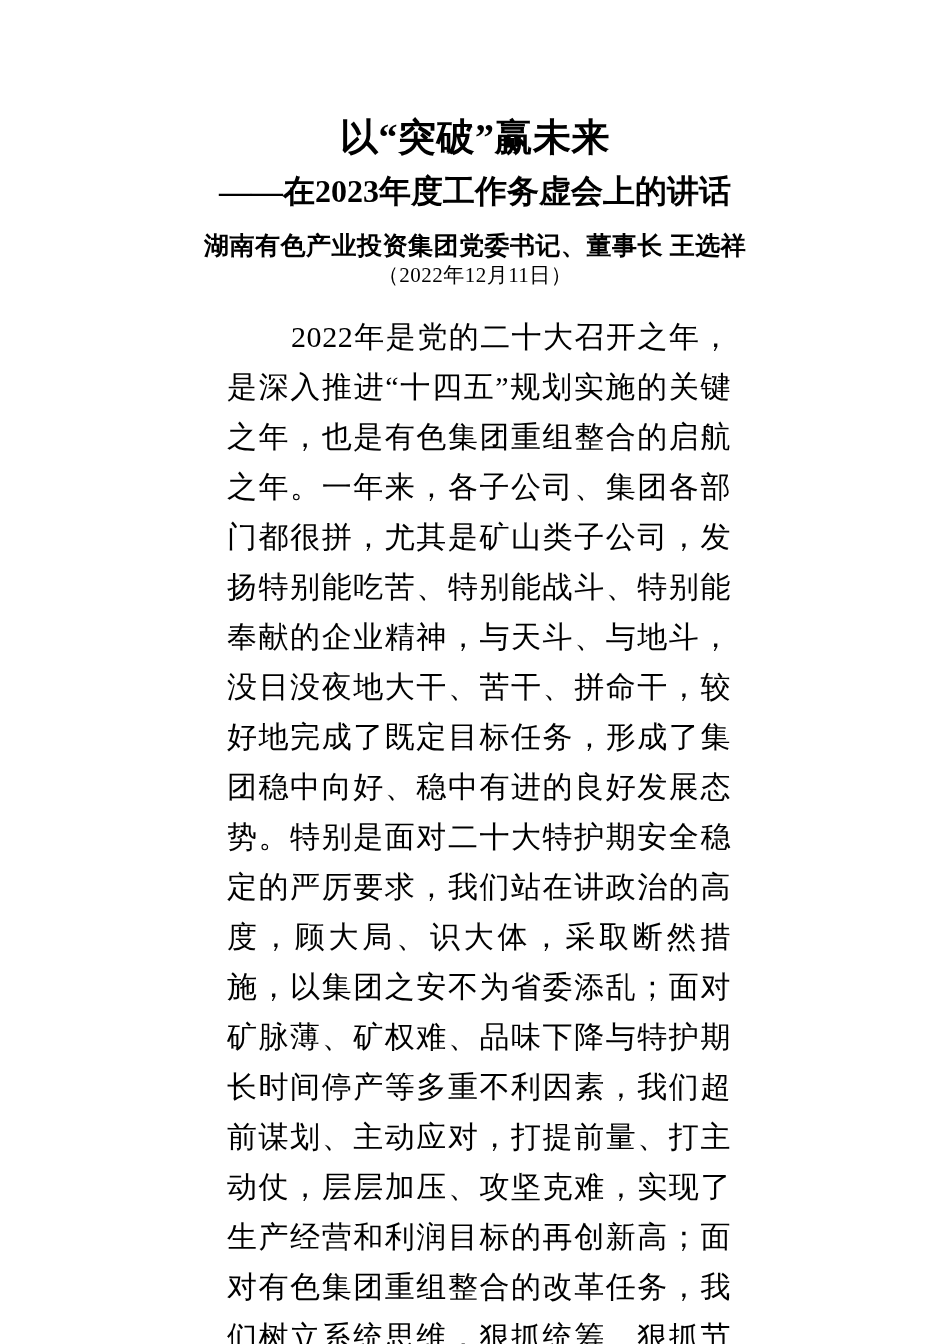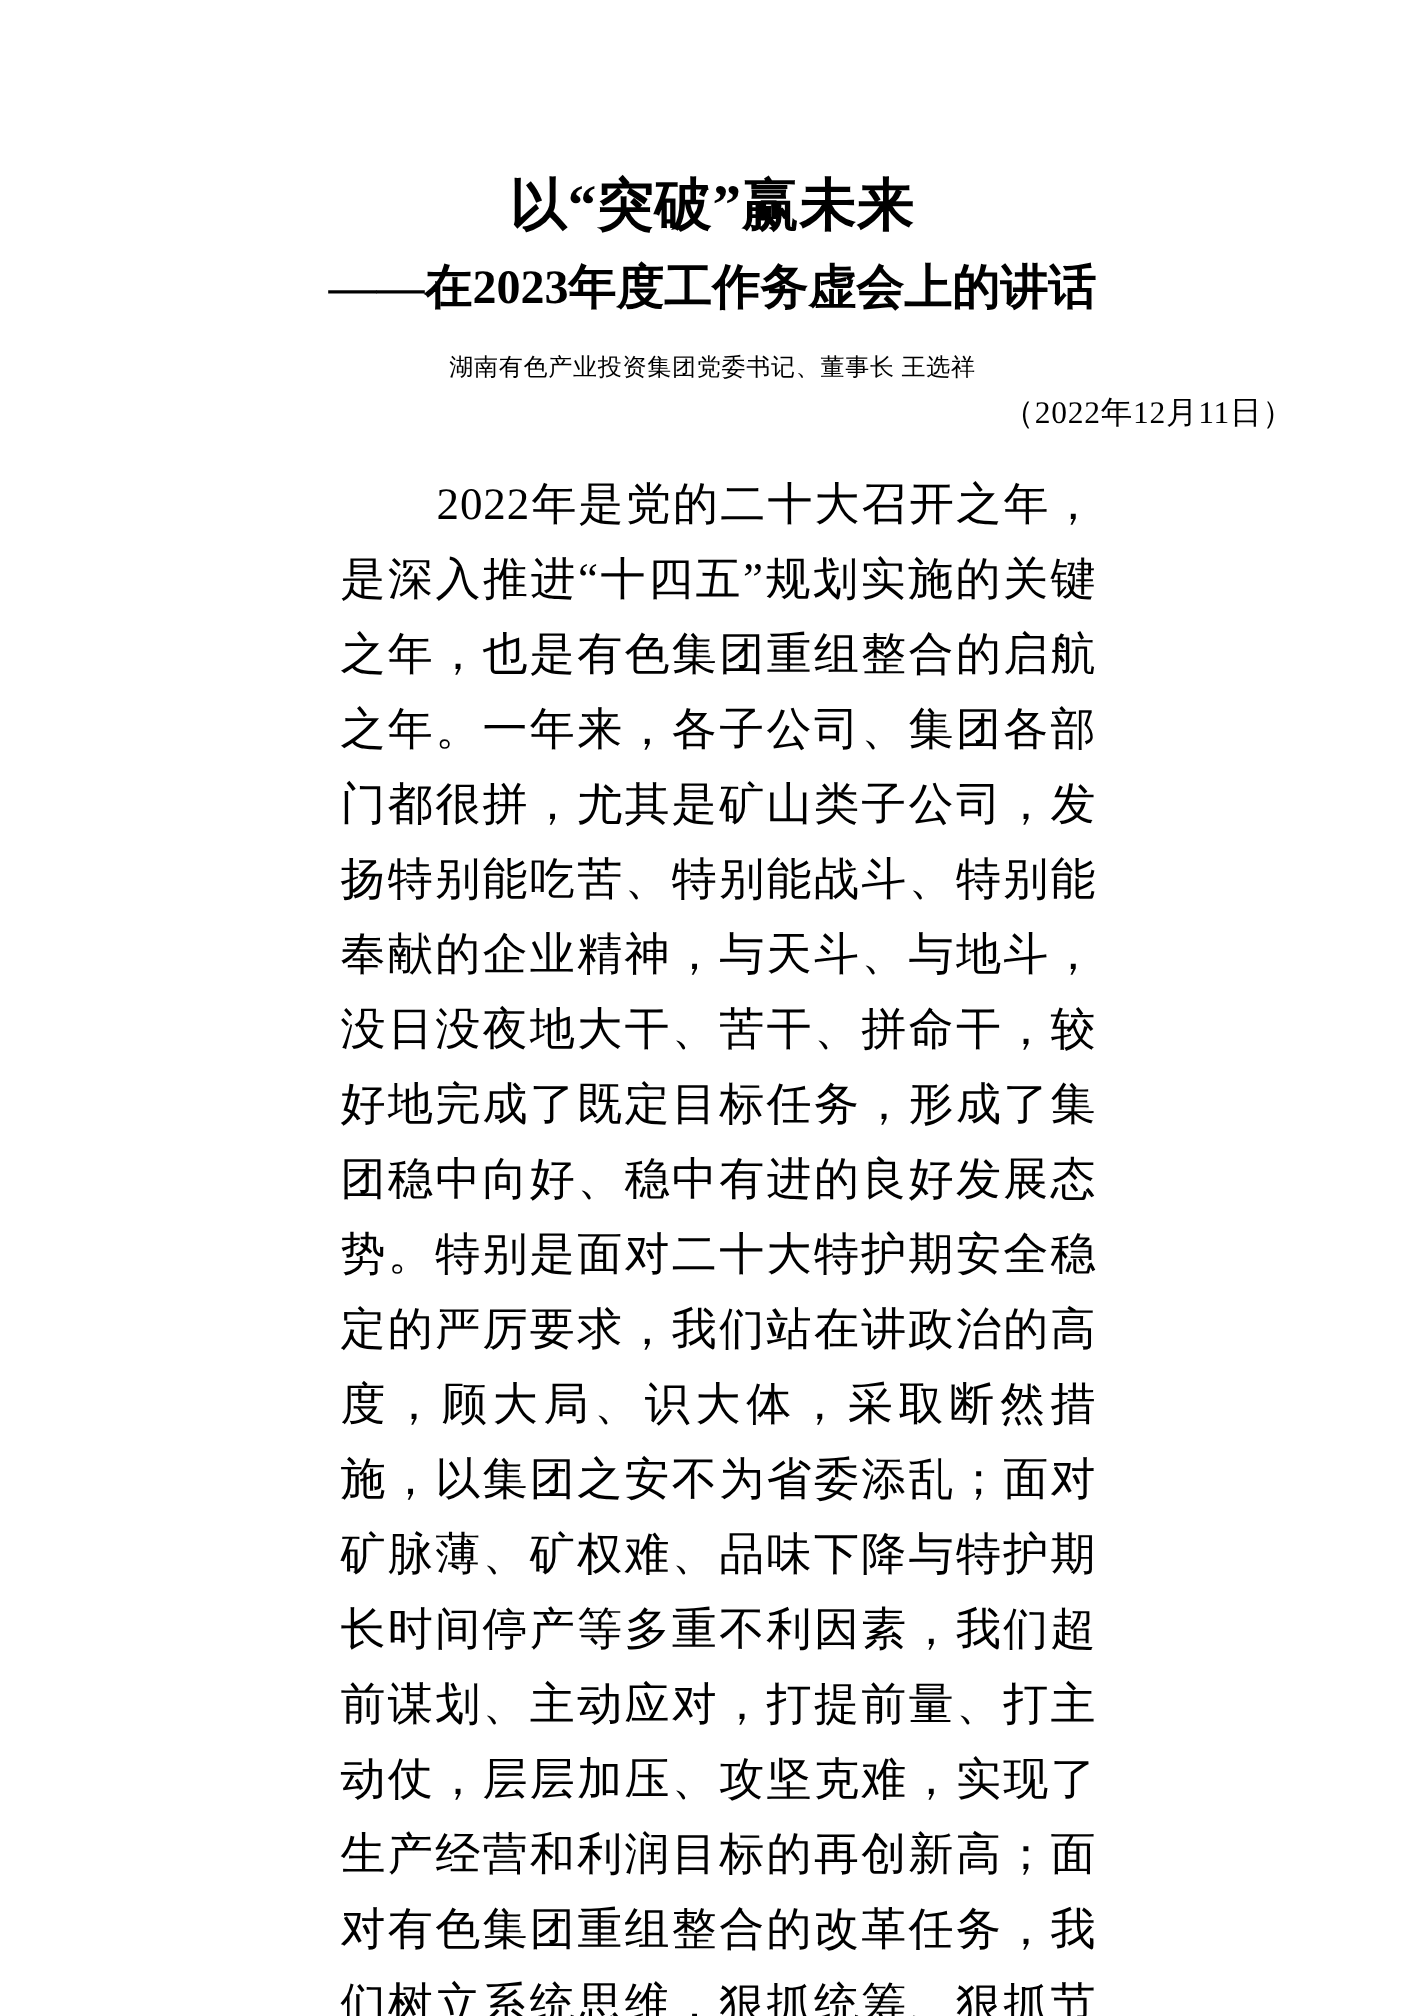--- a/index.html
+++ b/index.html
@@ -40,34 +40,33 @@
   }
 
   .doc-title-line.line2 {
     font-size: 32px;
     letter-spacing: 0px;
   }
 
   .byline {
     margin-top: 14px;
     font-family: "Liberation Serif", "DejaVu Serif", serif;
-    font-weight: normal;
-    font-size: 16px;
+    font-weight: bold;
+    font-size: 25px;
     line-height: 28px;
     letter-spacing: 0.5px;
     color: #000;
   }
 
   .byline-date {
     font-family: "Liberation Serif", "DejaVu Serif", serif;
     font-size: 21px;
     line-height: 30px;
     letter-spacing: 0.5px;
     color: #000;
-    text-align: right;
   }
 
   
   .body-block {
     margin-top: 22px;
     padding-left: 140px;
     padding-right: 132px;
   }
 
   .body-para {

